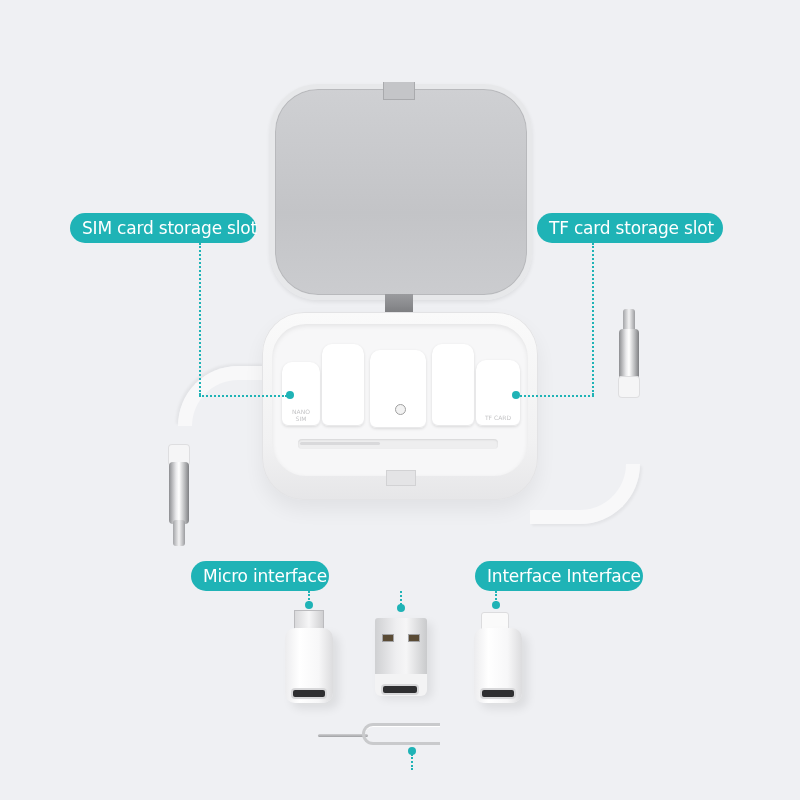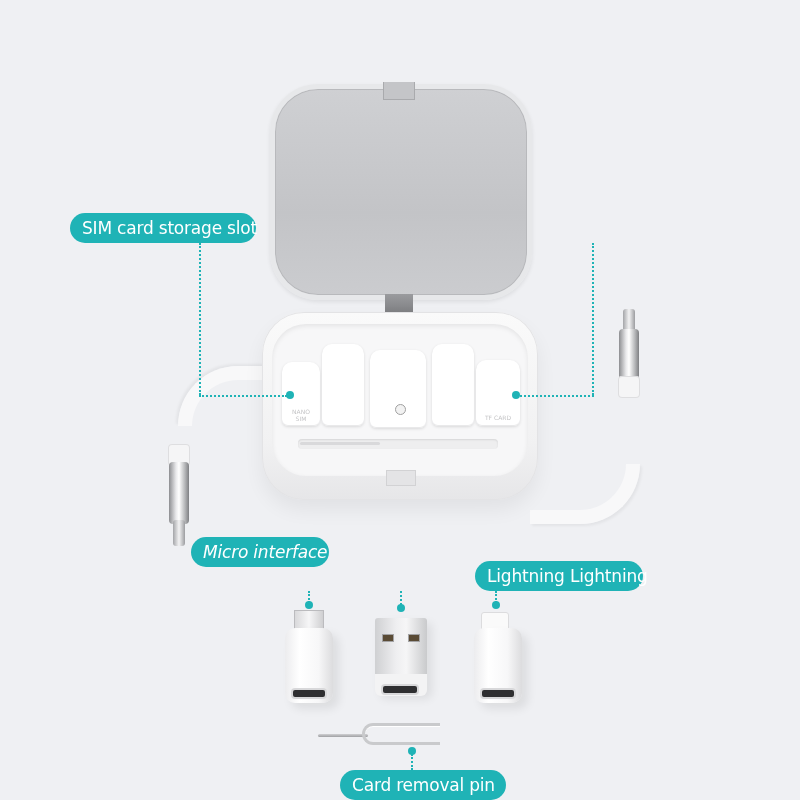--- a/index.html
+++ b/index.html
@@ -143,32 +143,33 @@
 
   <div class="plug-tip" style="left:623px;top:285px;"></div>
   <div class="plug" style="left:619px;top:305px;"></div>
   <div class="plug-boot" style="left:618px;top:352px;"></div>
 
   <div class="pill" style="left:70px;top:189px;width:186px;">SIM card storage slot</div>
   <div class="dash-v" style="left:199px;top:219px;height:152px;"></div>
   <div class="dash-h" style="left:199px;top:371px;width:88px;"></div>
   <div class="dot" style="left:286px;top:367px;"></div>
 
+  <div class="pill" style="left:537px;top:189px;width:186px;">TF card storage slot</div>
   <div class="dash-v" style="left:592px;top:219px;height:152px;"></div>
   <div class="dash-h" style="left:516px;top:371px;width:78px;"></div>
   <div class="dot" style="left:512px;top:367px;"></div>
 
-  <div class="pill" style="left:191px;top:513px;width:138px;font-style:italic;">Micro interface</div>
+  <div class="pill" style="left:191px;top:537px;width:138px;">Micro interface</div>
   <div class="dash-v" style="left:308px;top:567px;height:12px;"></div>
   <div class="dot" style="left:305px;top:577px;"></div>
 
   <div class="dash-v" style="left:400px;top:567px;height:14px;"></div>
   <div class="dot" style="left:397px;top:580px;"></div>
 
-  <div class="pill" style="left:475px;top:537px;width:168px;">Lightning Lightning</div>
+  <div class="pill" style="left:475px;top:537px;width:168px;">Interface Interface</div>
   <div class="dash-v" style="left:495px;top:567px;height:12px;"></div>
   <div class="dot" style="left:492px;top:577px;"></div>
 
   <div class="micro-tip" style="left:294px;top:586px;"></div>
   <div class="adapter-body" style="left:285px;top:604px;"></div>
   <div class="usbc-port" style="left:291px;top:664px;"></div>
 
   <div class="usb-adapter"></div>
   <div class="usb-hole" style="left:382px;top:610px;"></div>
   <div class="usb-hole" style="left:408px;top:610px;"></div>
@@ -177,15 +178,14 @@
 
   <div class="lightning-tip" style="left:481px;top:588px;"></div>
   <div class="adapter-body" style="left:474px;top:604px;"></div>
   <div class="usbc-port" style="left:480px;top:664px;"></div>
 
   <div class="simpin-shaft"></div>
   <div class="simpin-loop"></div>
 
   <div class="dot" style="left:408px;top:723px;"></div>
   <div class="dash-v" style="left:411px;top:730px;height:16px;"></div>
-  <div class="pill" style="left:340px;top:746px;width:166px;">Card removal pin</div>
 
 </div>
 
 </body></html>

